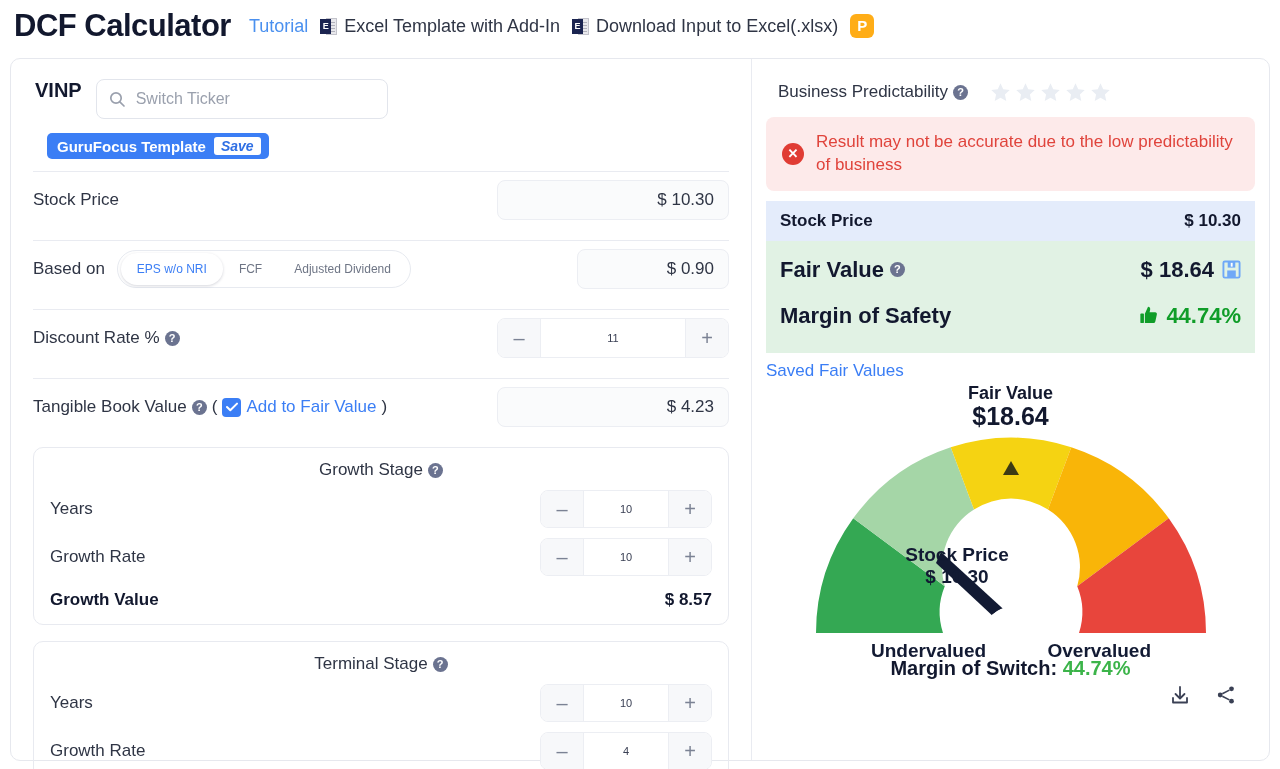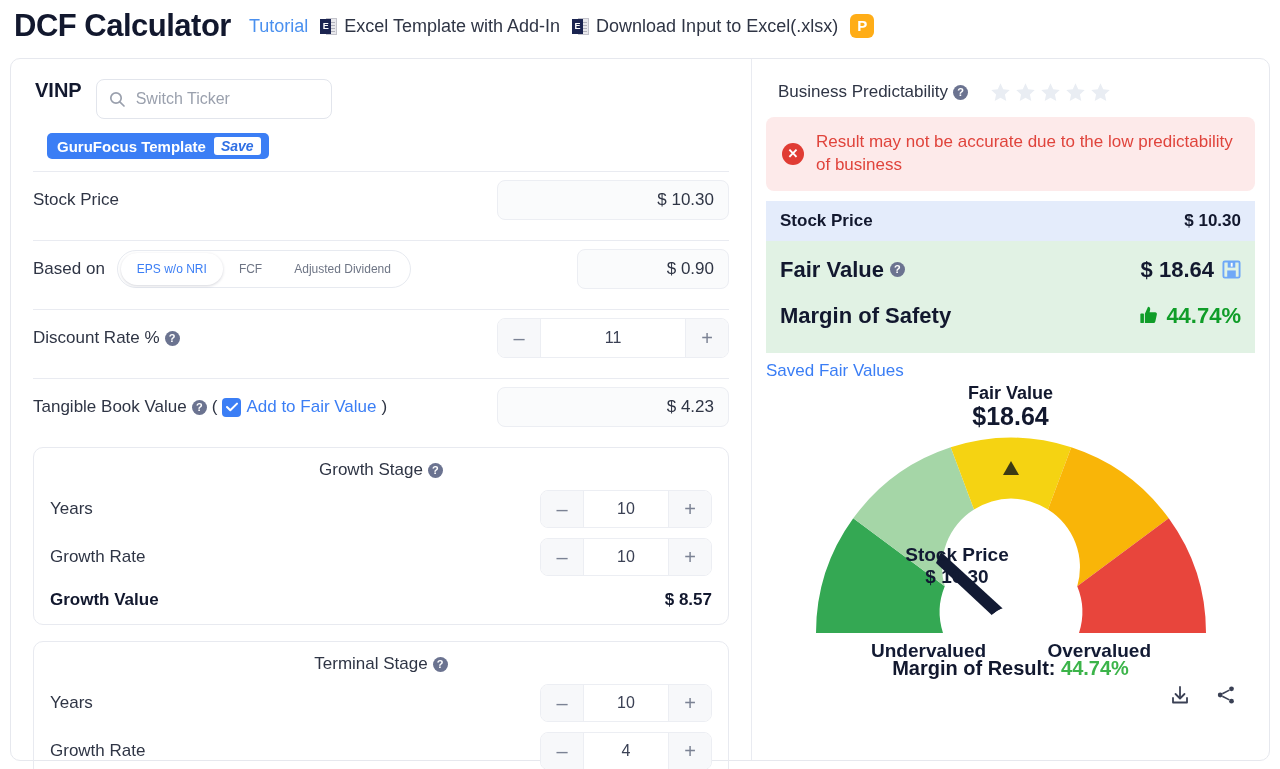--- a/index.html
+++ b/index.html
@@ -94,21 +94,21 @@
   .right { flex: 1; padding: 16px 14px 0 14px; }
 
   
   .ticker-row {
     display: flex; align-items: flex-start; gap: 14px;
     padding: 0 24px;
   }
   .ticker-sym { font-size: 20px; font-weight: bold; color: #12182e; }
   .search-box {
     flex: 0 0 auto;
-    width: 236px; height: 40px;
+    width: 292px; height: 40px;
     border: 1px solid #e2e5ec;
     border-radius: 8px;
     display: flex; align-items: center;
     gap: 8px; padding: 0 12px;
     background: #fff;
   }
   .search-box svg { flex: 0 0 auto; }
   .search-box input {
     border: none; outline: none;
     font-size: 16px; color: #8a8f9c;
@@ -193,21 +193,21 @@
     background: #fff;
   }
   .stepper .btn {
     width: 42px; background: #f7f8fa;
     display: flex; align-items: center; justify-content: center;
     font-size: 20px; color: #7b8294; cursor: pointer;
     user-select: none;
   }
   .stepper .num {
     flex: 1; display: flex; align-items: center; justify-content: center;
-    font-size: 16px; color: #3a4054; background: #fff;
+    font-size: 11px; color: #3a4054; background: #fff;
     border-left: 1px solid #eceef3; border-right: 1px solid #eceef3;
   }
 
   
   .cbox {
     width: 19px; height: 19px; border-radius: 4px;
     background: #3b7ef5;
     display: inline-flex; align-items: center; justify-content: center;
     cursor: pointer;
   }
@@ -584,21 +584,21 @@
         <path d="M 176 202 A 26 26 0 0 1 228 202 Z" fill="#fff"></path>
 
         <text x="148" y="130" text-anchor="middle" font-family="Liberation Sans, sans-serif" font-size="19" font-weight="bold" fill="#121a33">Stock Price</text>
         <text x="148" y="152" text-anchor="middle" font-family="Liberation Sans, sans-serif" font-size="19" font-weight="bold" fill="#121a33">$ 10.30</text>
 
         <text x="62" y="226" text-anchor="start" font-family="Liberation Sans, sans-serif" font-size="19" font-weight="bold" fill="#121a33">Undervalued</text>
         <text x="342" y="226" text-anchor="end" font-family="Liberation Sans, sans-serif" font-size="19" font-weight="bold" fill="#121a33">Overvalued</text>
       </svg>
 
       <div class="mos-bottom">
-        <span>Margin of Result:</span>
+        <span>Margin of Switch:</span>
         <span class="pct">44.74%</span>
       </div>
 
       <div class="icon-row">
         <span>
           <svg width="22" height="22" viewBox="0 0 22 22">
             <line x1="11" y1="3" x2="11" y2="14" stroke="#3a4054" stroke-width="1.8" stroke-linecap="round"></line>
             <polyline points="6.5,10 11,14.5 15.5,10" fill="none" stroke="#3a4054" stroke-width="1.8" stroke-linecap="round" stroke-linejoin="round"></polyline>
             <polyline points="4,14 4,18.5 18,18.5 18,14" fill="none" stroke="#3a4054" stroke-width="1.8" stroke-linecap="round" stroke-linejoin="round"></polyline>
           </svg>

